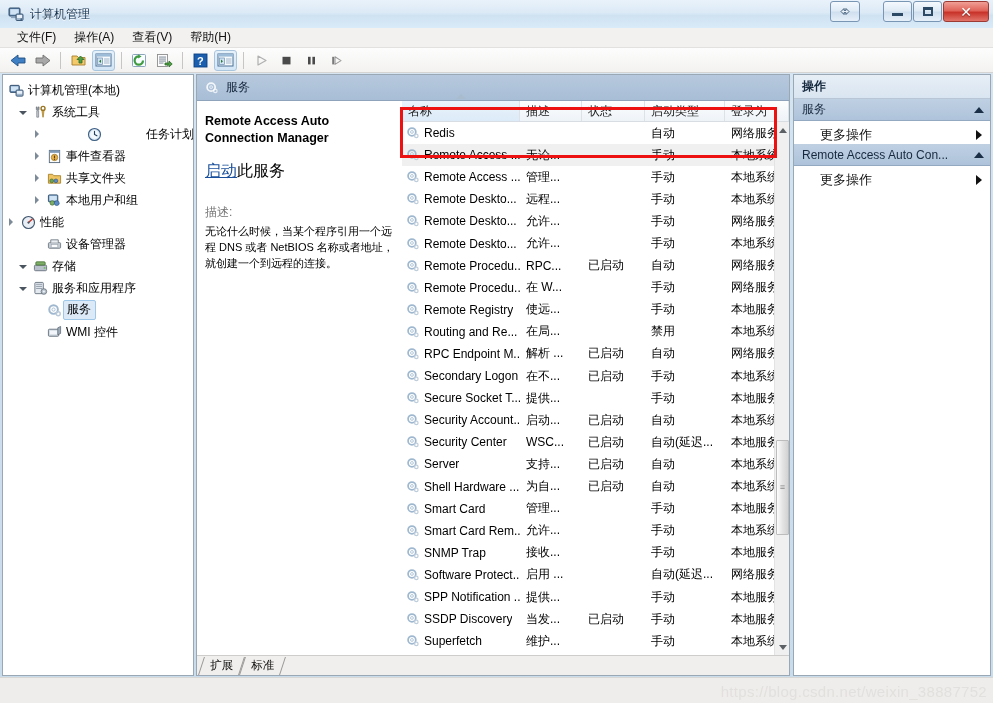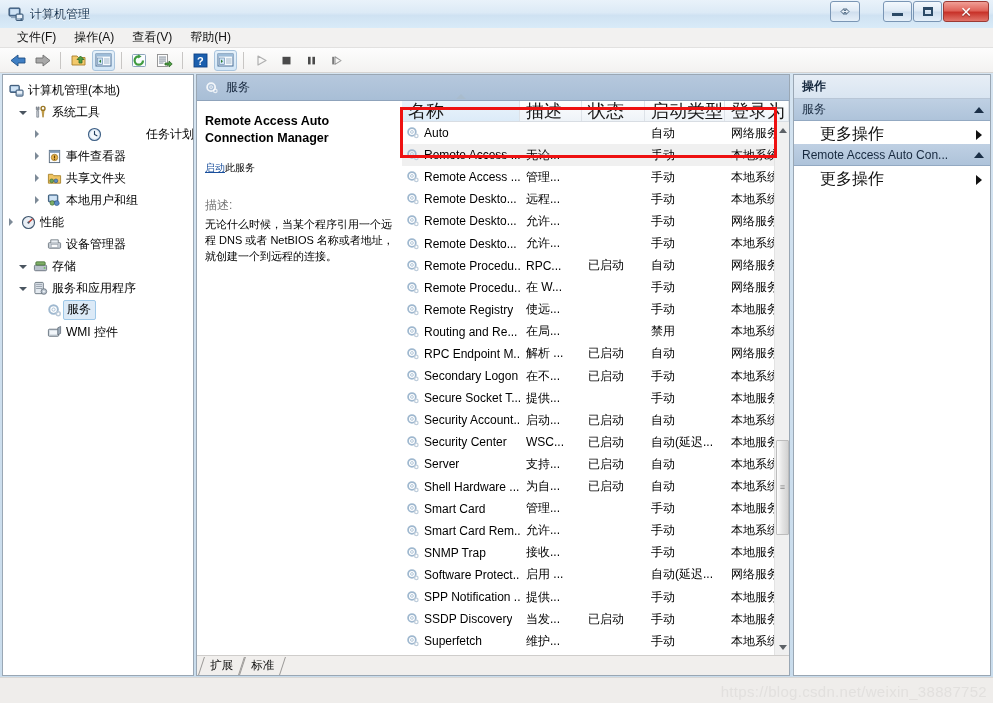--- a/index.html
+++ b/index.html
@@ -152,35 +152,35 @@
     width: 205px; flex: none;
     padding: 12px 8px 0 8px;
     background: #fff;
     overflow: hidden;
   }
   #detail .svc-title {
     font-weight: bold; font-size: 12.5px; color: #000;
     line-height: 17px; margin-bottom: 14px;
   }
   #detail .svc-action {
-    font-size: 10px; color: #000; margin-bottom: 22px;
+    font-size: 16px; color: #000; margin-bottom: 22px;
   }
   #detail .svc-action a {
     color: #1a4f9c; text-decoration: underline; cursor: pointer;
   }
   #detail .desc-label { font-size: 12px; color: #737373; margin-bottom: 2px; }
   #detail .desc-text { font-size: 11px; color: #000; line-height: 16px; }
 
   
   #listwrap { flex: 1 1 auto; position: relative; min-width: 0; background: #fff; }
   #listhead {
     display: flex; height: 21px;
     background: linear-gradient(180deg,#fefefe 0%, #f1f5f9 100%);
     border-bottom: 1px solid #d8dde3;
-    font-size: 18px; color: #1a1a1a;
+    font-size: 12px; color: #1a1a1a;
   }
   #listhead .hcell {
     border-right: 1px solid #dde2e8;
     display: flex; align-items: center; padding-left: 6px;
     position: relative; cursor: pointer;
     background: linear-gradient(180deg,#fdfefe 0%, #eef3f8 100%);
   }
   #listhead .hcell.sorted {
     background: linear-gradient(180deg,#eaf3fb 0%, #dcebf8 100%);
   }
@@ -258,21 +258,21 @@
     height: 22px; display: flex; align-items: center; padding: 0 6px 0 8px;
     font-size: 12px; color: #17293f;
     background: linear-gradient(180deg,#bfd0e3 0%, #aec3da 100%);
     border-bottom: 1px solid #93a9c2;
     cursor: pointer;
   }
   .act-group-head .ghlabel { flex: 1 1 auto; overflow: hidden; white-space: nowrap; }
   .chev-up { width:0;height:0;border-left:5px solid transparent;border-right:5px solid transparent;border-bottom:6px solid #1b2f47; }
   .act-item {
     height: 23px; display: flex; align-items: center;
-    padding: 4px 8px 0 26px; font-size: 16px; color: #111;
+    padding: 4px 8px 0 26px; font-size: 13px; color: #111;
     background: #fff; cursor: pointer;
   }
   .act-item .ailabel { flex: 1 1 auto; }
   .arrow-right { width:0;height:0;border-top:5px solid transparent;border-bottom:5px solid transparent;border-left:6px solid #111; }
 
   
   #statusbar {
     position: absolute; left: 0; bottom: 0; width: 993px; height: 26px;
     background: #efedeb;
     border-top: 1px solid #d9d7d5;
@@ -649,21 +649,21 @@
           </div>
 
           <div id="listrows">
               <div class="lrow">
                 <div class="cell col-name">
                   <span class="gear-ico"><svg width="14" height="14" viewBox="0 0 16 16">
                       <circle cx="6.8" cy="6.8" r="4.4" fill="none" stroke="#9fb8cf" stroke-width="2"></circle>
                       <circle cx="6.8" cy="6.8" r="1.6" fill="#ffffff" stroke="#9fb8cf" stroke-width="0.9"></circle>
                       <circle cx="11.8" cy="11.3" r="2" fill="none" stroke="#bfcedc" stroke-width="1.4"></circle>
                     </svg></span>
-                  <span class="nm">Auto</span>
+                  <span class="nm">Redis</span>
                 </div>
                 <div class="cell col-desc"></div>
                 <div class="cell col-status"></div>
                 <div class="cell col-start">自动</div>
                 <div class="cell col-logon">网络服务</div>
               </div>
               <div class="lrow selected">
                 <div class="cell col-name">
                   <span class="gear-ico"><svg width="14" height="14" viewBox="0 0 16 16">
                       <circle cx="6.8" cy="6.8" r="4.4" fill="none" stroke="#9fb8cf" stroke-width="2"></circle>

